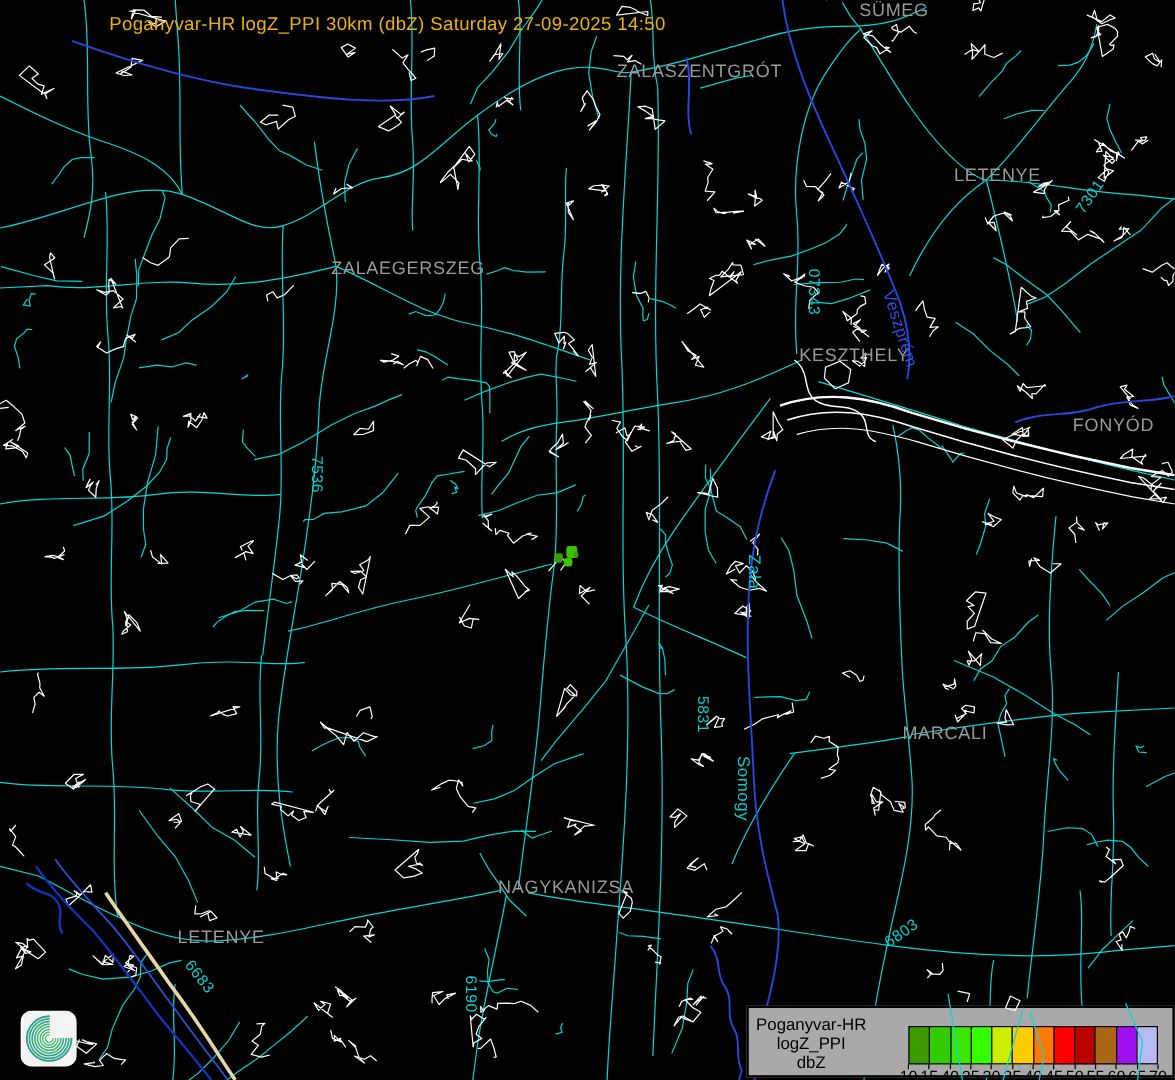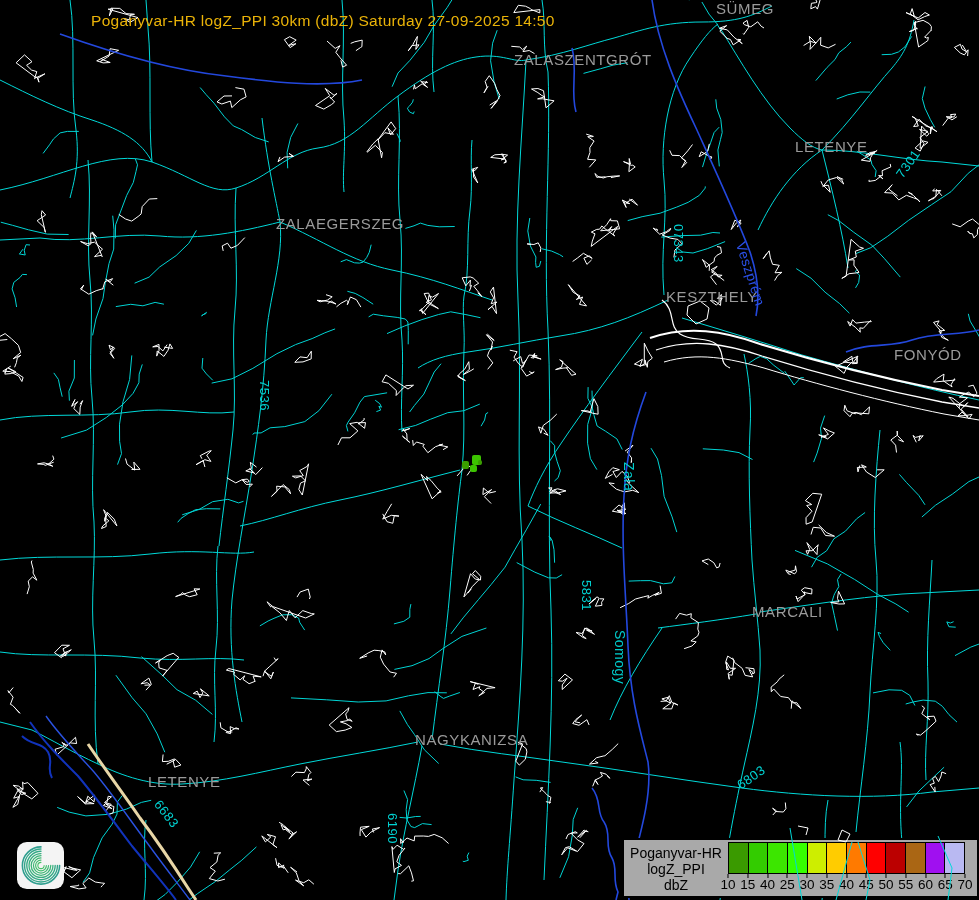--- a/index.html
+++ b/index.html
@@ -23,21 +23,21 @@
   .county-label{font-size:14px;letter-spacing:0.5px;}
   .title-bar{position:absolute;left:44px;top:12px;color:#eab308;font-size:15.5px;
              letter-spacing:0.3px;white-space:nowrap;margin-left:47px;}
   
   #echo-layer{position:absolute;left:0;top:0;width:100%;height:100%;pointer-events:none;}
   .echo{position:absolute;border-radius:2px;}
   
   .legend{position:absolute;left:622px;top:838px;width:357px;height:60px;background:#a9a9a9;
           border:2px solid #000;box-sizing:border-box;display:flex;color:#000;}
   .legend-text{width:104px;text-align:center;font-size:14px;line-height:16px;padding-top:5px;}
-  .legend-scale{flex:1;position:relative;margin-right:12px;padding-top:2px;}
+  .legend-scale{flex:1;position:relative;margin-right:12px;padding-top:15px;margin-left:29px;}
   .legend-cells{display:flex;height:32px;}
   .legend-cell{flex:1;border:1px solid #000;margin-left:-1px;}
   .legend-cell:first-child{margin-left:0;}
   .legend-ticks{position:relative;height:20px;}
   .legend-tick{position:absolute;transform:translateX(-50%);display:flex;flex-direction:column;
                align-items:center;font-size:13.5px;line-height:14px;}
   .legend-tick .tickmark{width:1px;height:4px;background:#000;margin-bottom:0;}
   
   .logo{position:absolute;left:17px;top:842px;width:47px;height:47px;}
   #overlay-svg{pointer-events:none;}

